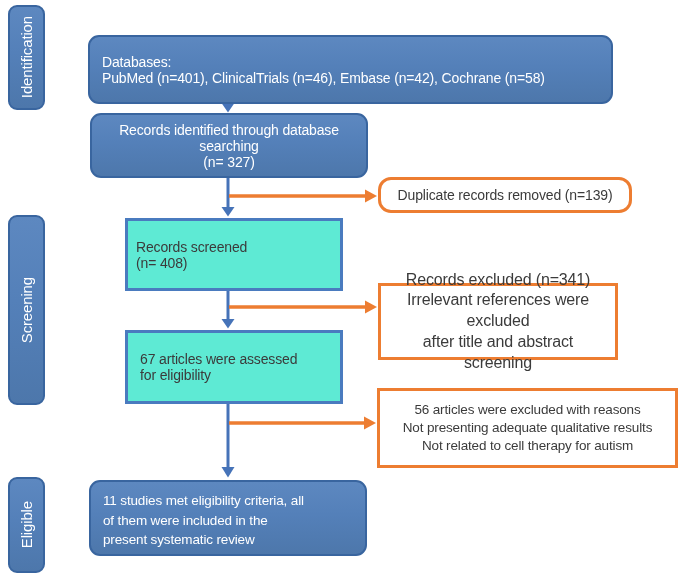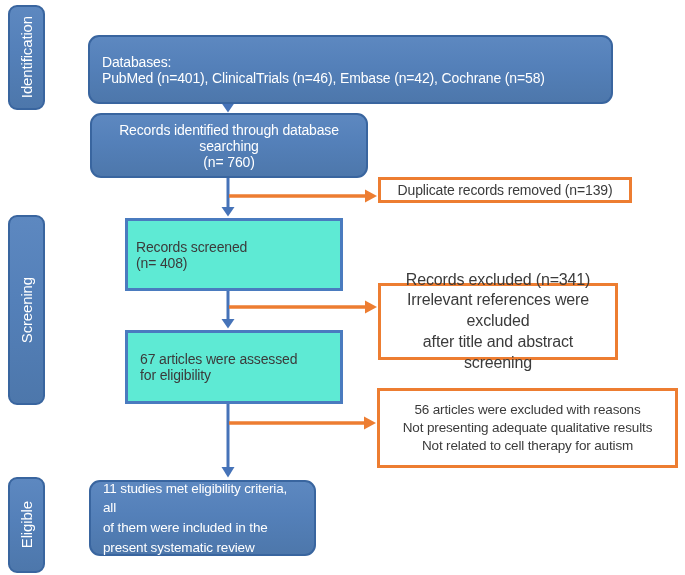--- a/index.html
+++ b/index.html
@@ -30,22 +30,22 @@
     font-size:15px;text-align:center;margin:0 auto;
   }
   
   .pos-identification{left:8px;top:5px;width:37px;height:105px;}
   .pos-screening{left:8px;top:215px;width:37px;height:190px;}
   .pos-eligible{left:8px;top:477px;width:37px;height:96px;}
   .pos-databases{left:88px;top:8px;width:525px;height:69px;padding:6px 12px;font-size:14px;margin-top:27px;}
   .pos-records-identified{left:90px;top:113px;width:278px;height:65px;padding:4px 8px;font-size:14px;text-align:center;justify-content:center;}
   .pos-records-screened{left:125px;top:218px;width:218px;height:73px;padding:4px 8px;font-size:14px;}
   .pos-assessed{left:125px;top:330px;width:218px;height:74px;padding:4px 12px;font-size:14px;}
-  .pos-included{left:89px;top:480px;width:227px;height:76px;padding:4px 12px;font-size:13.5px;line-height:1.45;}
-  .pos-duplicates{left:378px;top:177px;width:254px;height:26px;padding:2px 6px;font-size:14px;}
+  .pos-included{left:89px;top:480px;width:278px;height:76px;padding:4px 12px;font-size:13.5px;line-height:1.45;align-items:flex-end;}
+  .pos-duplicates{left:378px;top:177px;width:254px;height:36px;padding:2px 6px;font-size:14px;border-radius:13px;}
   .pos-records-excluded{left:378px;top:283px;width:240px;height:77px;padding:4px 6px;font-size:16px;line-height:1.3;}
   .pos-articles-excluded{left:377px;top:388px;width:301px;height:80px;padding:4px 12px;font-size:13.5px;line-height:1.35;}
 </style>
 </head>
 <body>
 
 <div class="canvas">
 
   <svg class="arrows" width="685" height="575" viewBox="0 0 685 575" aria-hidden="true">
 
@@ -91,21 +91,21 @@
   </div>
 
   <div class="box blue pos-databases">
     <div class="txt">Databases:
 PubMed (n=401), ClinicalTrials (n=46), Embase (n=42), Cochrane (n=58)</div>
   </div>
 
   <div class="box blue pos-records-identified">
     <div class="txt">Records identified through database
 searching
-(n= 760)</div>
+(n= 327)</div>
   </div>
 
   <div class="box whitebox pos-records-screened">
     <div class="txt">Records screened
 (n= 408)</div>
   </div>
 
   <div class="box whitebox pos-assessed">
     <div class="txt">67 articles were assessed
 for eligibility</div>

